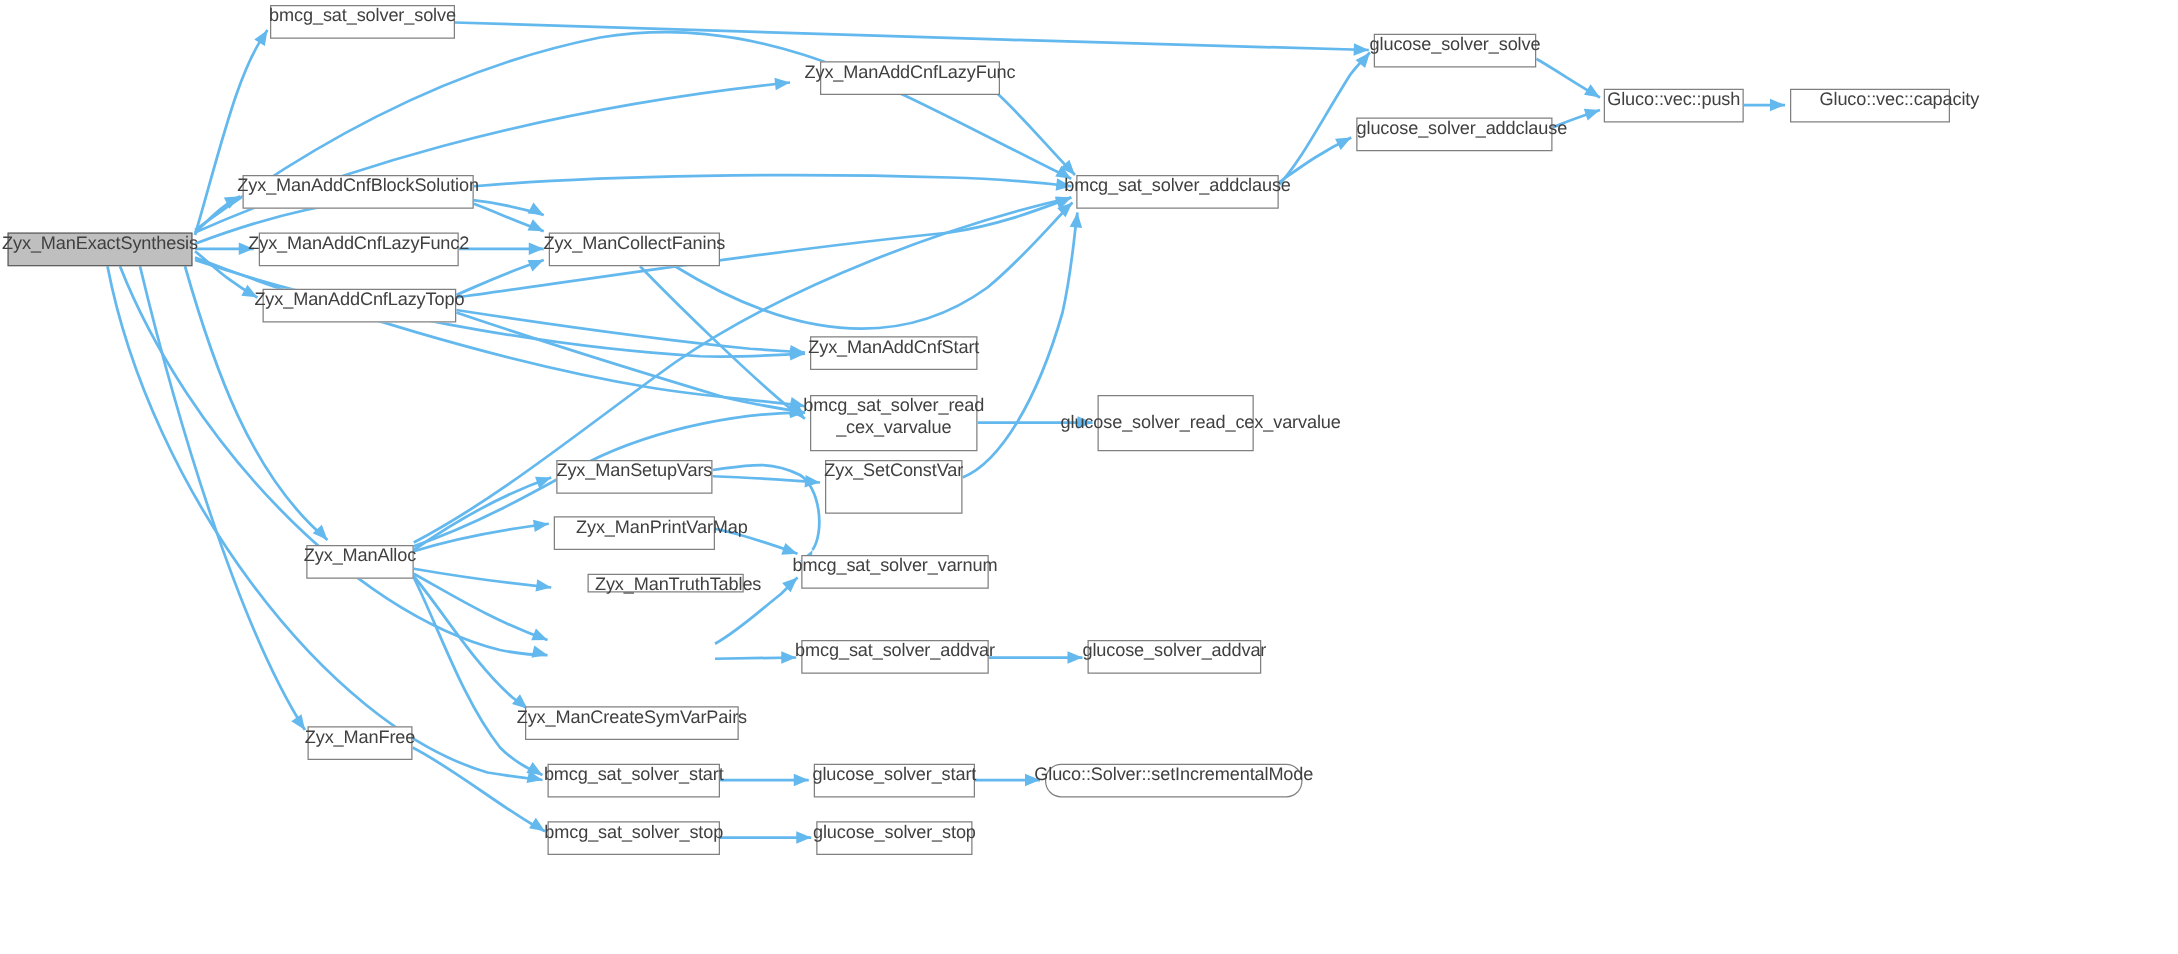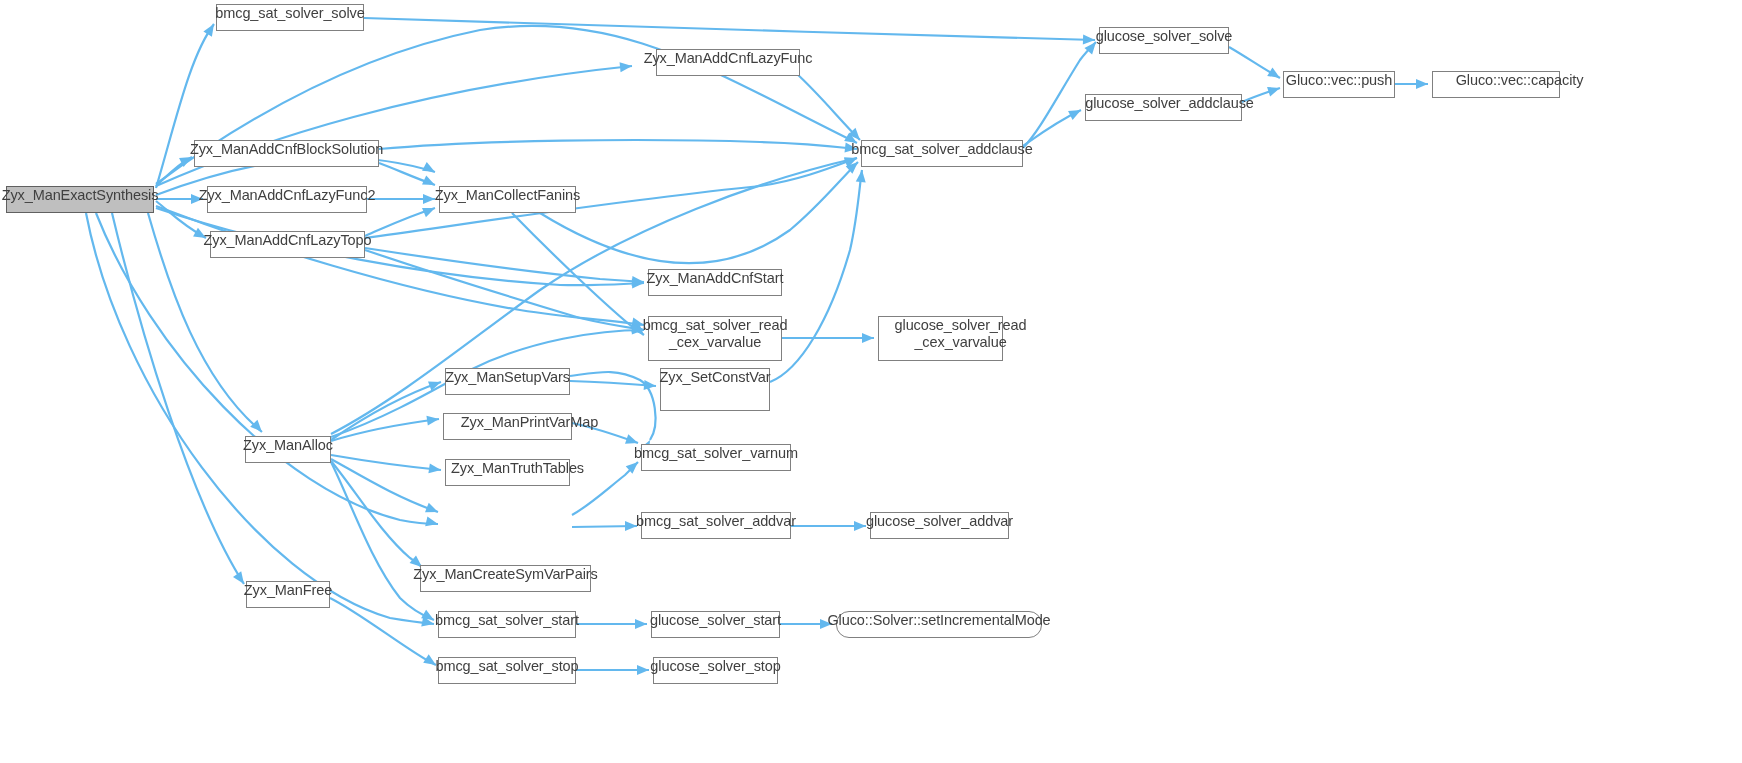--- a/index.html
+++ b/index.html
@@ -165,26 +165,26 @@
     <div class="gnode" title="Zyx_ManAddCnfLazyFunc2" style="left: 207px; top: 186px; width: 160px; height: 27px;"><span>Zyx_ManAddCnfLazyFunc2</span></div>
     <div class="gnode" title="Zyx_ManAddCnfLazyTopo" style="left: 210px; top: 231px; width: 155px; height: 27px;"><span>Zyx_ManAddCnfLazyTopo</span></div>
     <div class="gnode" title="Zyx_ManCollectFanins" style="left: 439px; top: 186px; width: 137px; height: 27px;"><span>Zyx_ManCollectFanins</span></div>
     <div class="gnode" title="bmcg_sat_solver_addclause" style="left: 861px; top: 140px; width: 162px; height: 27px;"><span>bmcg_sat_solver_addclause</span></div>
     <div class="gnode" title="glucose_solver_solve" style="left: 1099px; top: 27px; width: 130px; height: 27px;"><span>glucose_solver_solve</span></div>
     <div class="gnode" title="glucose_solver_addclause" style="left: 1085px; top: 94px; width: 157px; height: 27px; padding-left: 12px;"><span>glucose_solver_addclause</span></div>
     <div class="gnode" title="Gluco::vec::push" style="left: 1283px; top: 71px; width: 112px; height: 27px;"><span>Gluco::vec::push</span></div>
     <div class="gnode" title="Gluco::vec::capacity" style="left: 1432px; top: 71px; width: 128px; height: 27px; padding-left: 47px;"><span>Gluco::vec::capacity</span></div>
     <div class="gnode" title="Zyx_ManAddCnfStart" style="left: 648px; top: 269px; width: 134px; height: 27px;"><span>Zyx_ManAddCnfStart</span></div>
     <div class="gnode" title="bmcg_sat_solver_read_cex_varvalue" style="left: 648px; top: 316px; width: 134px; height: 45px;"><div style="display: flex; flex-direction: column; align-items: center;"><span>bmcg_sat_solver_read</span><span>_cex_varvalue</span></div></div>
-    <div class="gnode" title="glucose_solver_read_cex_varvalue" style="left: 878px; top: 316px; width: 125px; height: 45px;"><div style="display: flex; flex-direction: column; align-items: center; margin-left: 40px;"><span>glucose_solver_read</span><span>_cex_varvalue</span></div></div>
+    <div class="gnode" title="glucose_solver_read_cex_varvalue" style="left: 878px; top: 316px; width: 125px; height: 45px;"><div style="display: flex; align-items: center; margin-left: 40px;"><span>glucose_solver_read</span><span>_cex_varvalue</span></div></div>
     <div class="gnode" title="Zyx_ManSetupVars" style="left: 445px; top: 368px; width: 125px; height: 27px;"><span>Zyx_ManSetupVars</span></div>
     <div class="gnode" title="Zyx_SetConstVar" style="left: 660px; top: 368px; width: 110px; height: 43px;"><span>Zyx_SetConstVar</span></div>
     <div class="gnode" title="Zyx_ManAlloc" style="left: 245px; top: 436px; width: 86px; height: 27px;"><span>Zyx_ManAlloc</span></div>
     <div class="gnode" title="Zyx_ManPrintVarMap" style="left: 443px; top: 413px; width: 129px; height: 27px; padding-left: 44px;"><span>Zyx_ManPrintVarMap</span></div>
-    <div class="gnode" title="Zyx_ManTruthTables" style="left: 445px; top: 459px; width: 125px; height: 27px; padding-left: 20px;"><span>Zyx_ManTruthTables</span></div>
+    <div class="gnode" title="Zyx_ManTruthTables" style="left: 470px; top: 459px; width: 125px; height: 15px; padding-left: 20px;"><span>Zyx_ManTruthTables</span></div>
     <div class="gnode" title="bmcg_sat_solver_varnum" style="left: 641px; top: 444px; width: 150px; height: 27px;"><span>bmcg_sat_solver_varnum</span></div>
     <div class="gnode" title="bmcg_sat_solver_addvar" style="left: 641px; top: 512px; width: 150px; height: 27px;"><span>bmcg_sat_solver_addvar</span></div>
     <div class="gnode" title="glucose_solver_addvar" style="left: 870px; top: 512px; width: 139px; height: 27px;"><span>glucose_solver_addvar</span></div>
     <div class="gnode" title="Zyx_ManCreateSymVarPairs" style="left: 420px; top: 565px; width: 171px; height: 27px;"><span>Zyx_ManCreateSymVarPairs</span></div>
     <div class="gnode" title="Zyx_ManFree" style="left: 246px; top: 581px; width: 84px; height: 27px;"><span>Zyx_ManFree</span></div>
     <div class="gnode" title="bmcg_sat_solver_start" style="left: 438px; top: 611px; width: 138px; height: 27px;"><span>bmcg_sat_solver_start</span></div>
     <div class="gnode" title="glucose_solver_start" style="left: 651px; top: 611px; width: 129px; height: 27px;"><span>glucose_solver_start</span></div>
     <div class="gnode" title="Gluco::Solver::setIncrementalMode" style="left: 836px; top: 611px; width: 206px; height: 27px; border-radius: 13px;"><span>Gluco::Solver::setIncrementalMode</span></div>
     <div class="gnode" title="bmcg_sat_solver_stop" style="left: 438px; top: 657px; width: 138px; height: 27px;"><span>bmcg_sat_solver_stop</span></div>
     <div class="gnode" title="glucose_solver_stop" style="left: 653px; top: 657px; width: 125px; height: 27px;"><span>glucose_solver_stop</span></div>

